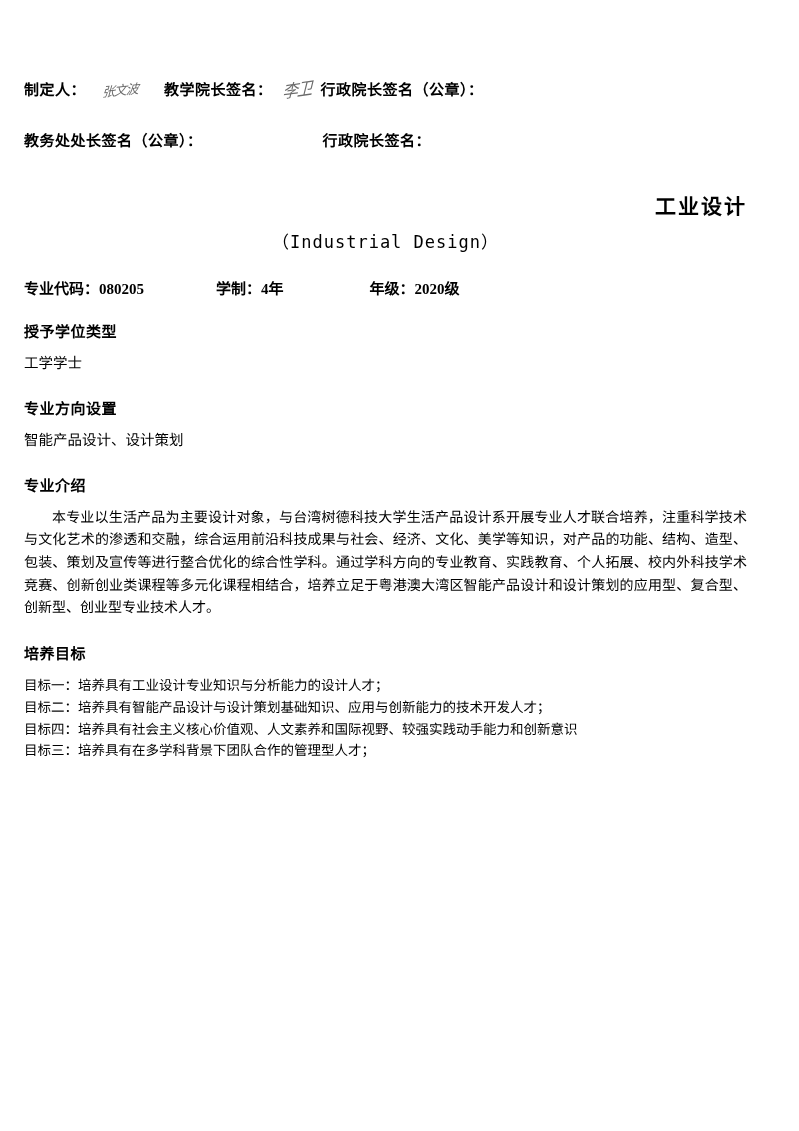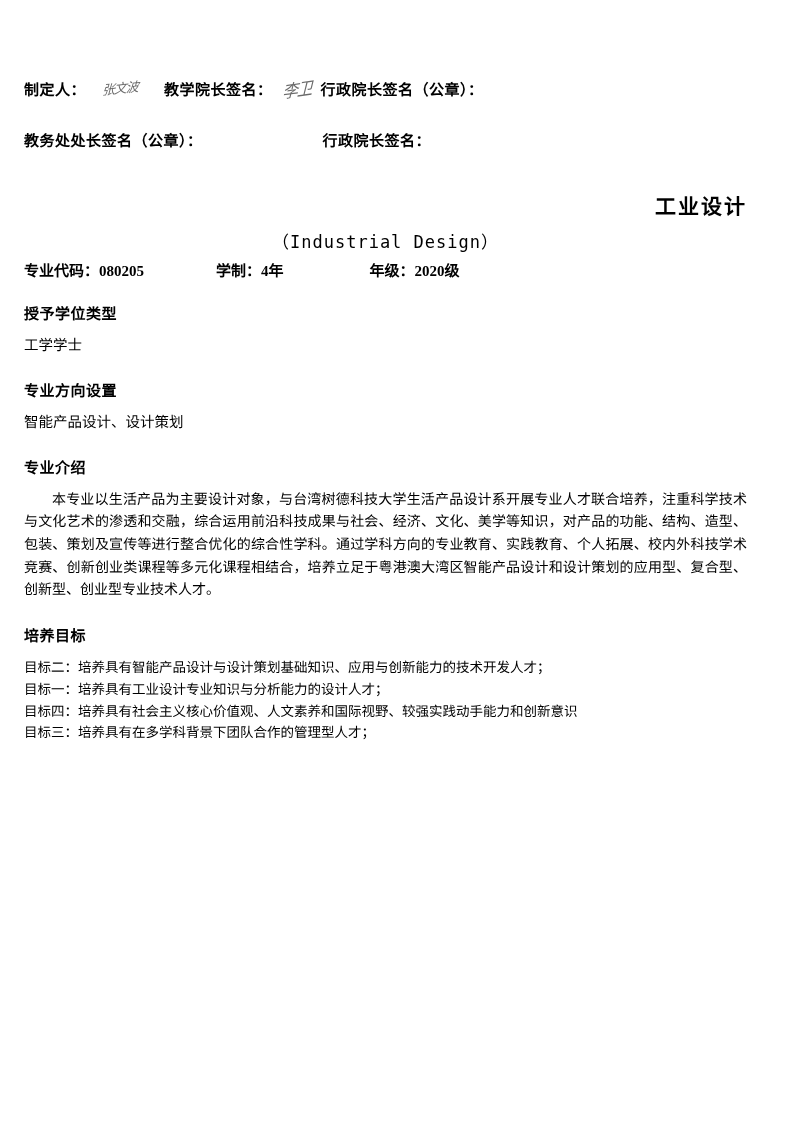--- a/index.html
+++ b/index.html
@@ -19,20 +19,21 @@
     position: relative;
     width: 799px;
     height: 1131px;
     box-sizing: border-box;
     padding: 60px 52px 0 24px;
   }
 
   
   .sig-row {
     display: flex;
+    align-items: flex-end;
     font-size: 15px;
     font-weight: bold;
     letter-spacing: 0.5px;
   }
   .sig-row.first { margin-top: 18px; }
   .sig-row.second { margin-top: 30px; }
 
   .sig-label { white-space: nowrap; }
 
   .handwriting {
@@ -68,21 +69,21 @@
     text-align: center;
     font-family: "DejaVu Sans Mono", monospace;
     font-weight: normal;
     font-size: 17px;
     letter-spacing: 1px;
     margin-top: 8px;
   }
 
   
   .meta-row {
-    margin-top: 6px;
+    margin-top: 24px;
     font-size: 15px;
     font-weight: bold;
     display: flex;
     align-items: baseline;
   }
   .meta-item { white-space: nowrap; }
   .meta-sp1 { display: inline-block; width: 72px; }
   .meta-sp2 { display: inline-block; width: 86px; }
 
   
@@ -151,19 +152,19 @@
   <p class="body-line">工学学士</p>
 
   <h2 class="section">专业方向设置</h2>
   <p class="body-line">智能产品设计、设计策划</p>
 
   <h2 class="section">专业介绍</h2>
   <p class="para">本专业以生活产品为主要设计对象，与台湾树德科技大学生活产品设计系开展专业人才联合培养，注重科学技术与文化艺术的渗透和交融，综合运用前沿科技成果与社会、经济、文化、美学等知识，对产品的功能、结构、造型、包装、策划及宣传等进行整合优化的综合性学科。通过学科方向的专业教育、实践教育、个人拓展、校内外科技学术竞赛、创新创业类课程等多元化课程相结合，培养立足于粤港澳大湾区智能产品设计和设计策划的应用型、复合型、创新型、创业型专业技术人才。</p>
 
   <h2 class="section">培养目标</h2>
   <div class="goals">
+    <div>目标一：培养具有工业设计专业知识与分析能力的设计人才；</div>
     <div>目标二：培养具有智能产品设计与设计策划基础知识、应用与创新能力的技术开发人才；</div>
-    <div>目标一：培养具有工业设计专业知识与分析能力的设计人才；</div>
     <div>目标四：培养具有社会主义核心价值观、人文素养和国际视野、较强实践动手能力和创新意识</div>
     <div>目标三：培养具有在多学科背景下团队合作的管理型人才；</div>
   </div>
 
 </div>
 
 </body></html>

